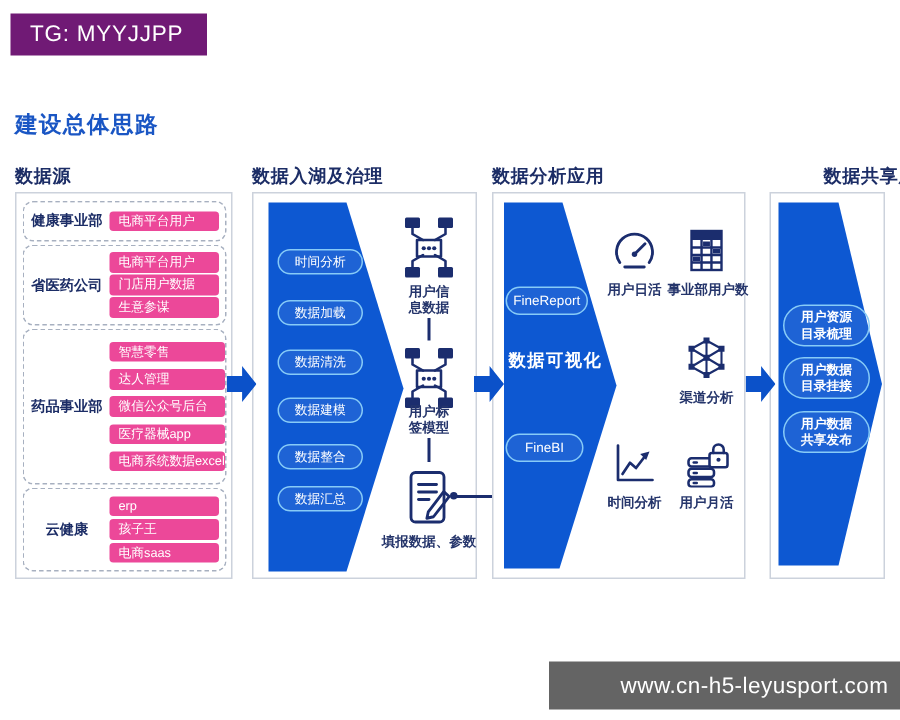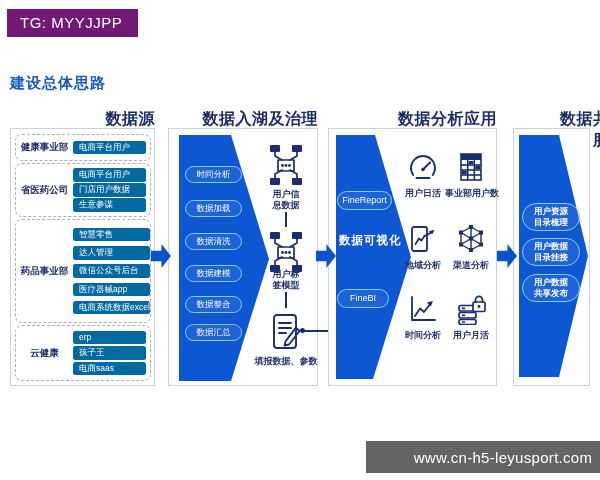--- a/index.html
+++ b/index.html
@@ -3,34 +3,34 @@
 <meta charset="utf-8">
 <style>
   * { margin:0; padding:0; box-sizing:border-box; }
   html,body { width:600px; height:480px; background:#ffffff; overflow:hidden; }
   body { font-family:"Liberation Sans","DejaVu Sans",sans-serif; position:relative; }
   .abs { position:absolute; }
 
   .tg-badge { left:7px; top:9px; width:131px; height:28px; background:#701a75; color:#fff;
     font-size:15px; line-height:28px; padding-left:13px; letter-spacing:.5px; }
   .page-title { left:10px; top:74px; color:#1a56c4; font-size:15px; font-weight:bold; letter-spacing:1px; }
-  .col-header { top:109px; text-align:right; font-size:16px; font-weight:bold; color:#1c2d66; letter-spacing:.5px; }
+  .col-header { top:109px; text-align:left; font-size:12px; font-weight:bold; color:#1c2d66; letter-spacing:.5px; }
 
   .panel { top:128px; height:258px; border:1px solid #ccd2dc; background:#fff; }
   .panel-src { left:10px; width:145px; }
   .panel-lake { left:168px; width:150px; }
   .panel-ana { left:328px; width:169px; }
   .panel-share { left:513px; width:77px; }
 
   
   .group { position:absolute; left:4px; width:136px; border:1px dashed #a7b0c0; border-radius:7px;
     display:flex; align-items:center; }
   .group-label { width:57px; text-align:center; font-size:9.5px; font-weight:bold; color:#1c2d66; flex:none; }
   .group-items { flex:1; display:flex; flex-direction:column; justify-content:space-evenly; height:100%; padding:3px 4px 3px 0; }
-  .src-btn { background:#0369a1; color:#fff; border-radius:2.5px; font-size:8.5px; height:13.5px;
+  .src-btn { background:#ec4899; color:#fff; border-radius:2.5px; font-size:8.5px; height:13.5px;
     line-height:13.5px; padding-left:6px; white-space:nowrap; overflow:hidden; }
 
   .pent { left:0; top:0; pointer-events:none; }
 
   .lake-pill { left:16px; width:57px; height:17px; border:1px solid #87cbf7; border-radius:9px;
     background:rgba(255,255,255,.07); color:#fff; font-size:8.5px; text-align:center; line-height:15px; }
 
   .out-icon { width:36px; }
   .out-label { color:#25356b; font-size:9px; font-weight:600; text-align:center; line-height:10.5px; }
   .wrap3 { width:34px; word-break:break-all; }
@@ -208,31 +208,20 @@
       <g stroke="#1b2d6e" stroke-width="1.9" fill="none" stroke-linecap="round">
         <path d="M6.2 24 A12 12 0 1 1 25.8 24"></path>
         <path d="M16 18.5 L23 11.5"></path>
         <path d="M9.5 27 H22.5"></path>
       </g>
       <circle cx="16" cy="18.5" r="1.8" fill="#1b2d6e"></circle>
     </svg>
     <div class="app-label">用户日活</div>
   </div>
 
-  <div class="abs app-cell" style="left:68px;top:94px;">
-    <svg width="32" height="32" viewBox="0 0 32 32">
-      <g stroke="#1b2d6e" stroke-width="1.8" fill="none" stroke-linecap="round" stroke-linejoin="round">
-        <rect x="5" y="4" width="15" height="24" rx="2"></rect>
-        <path d="M8.5 21 L12 15.5 L14.5 17.5 L17.5 13"></path>
-        <path d="M17.5 13 C21 11.5 23.5 10 25.5 8.5"></path>
-      </g>
-      <polygon points="27.5,7 21.8,8.2 25.2,11.6" fill="#1b2d6e"></polygon>
-    </svg>
-    <div class="app-label">地域分析</div>
-  </div>
   <div class="abs app-cell" style="left:116px;top:94px;">
     <svg width="32" height="32" viewBox="0 0 32 32">
       <g stroke="#1b2d6e" stroke-width="1.4" fill="none" stroke-linejoin="round">
         <polygon points="16,4 26,9.5 26,21.5 16,27 6,21.5 6,9.5"></polygon>
         <path d="M16,4 L16,15.5 M26,9.5 L16,15.5 M6,9.5 L16,15.5 M16,27 L16,15.5 M26,21.5 L16,15.5 M6,21.5 L16,15.5"></path>
       </g>
       <g fill="#1b2d6e">
         <rect x="14" y="2" width="4" height="4"></rect>
           <rect x="24" y="7.5" width="4" height="4"></rect>
         <rect x="24" y="19.5" width="4" height="4"></rect>

